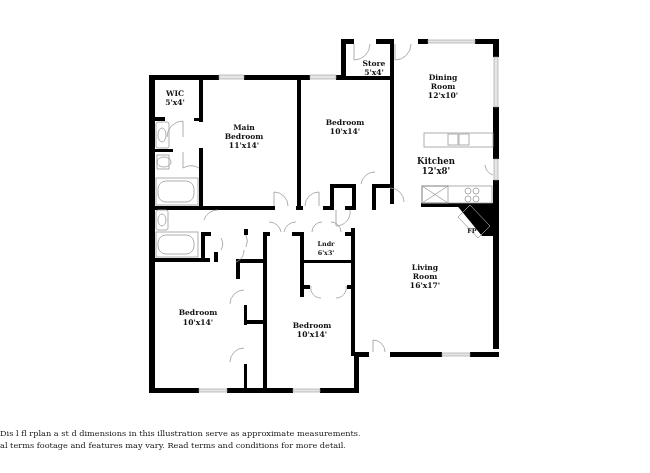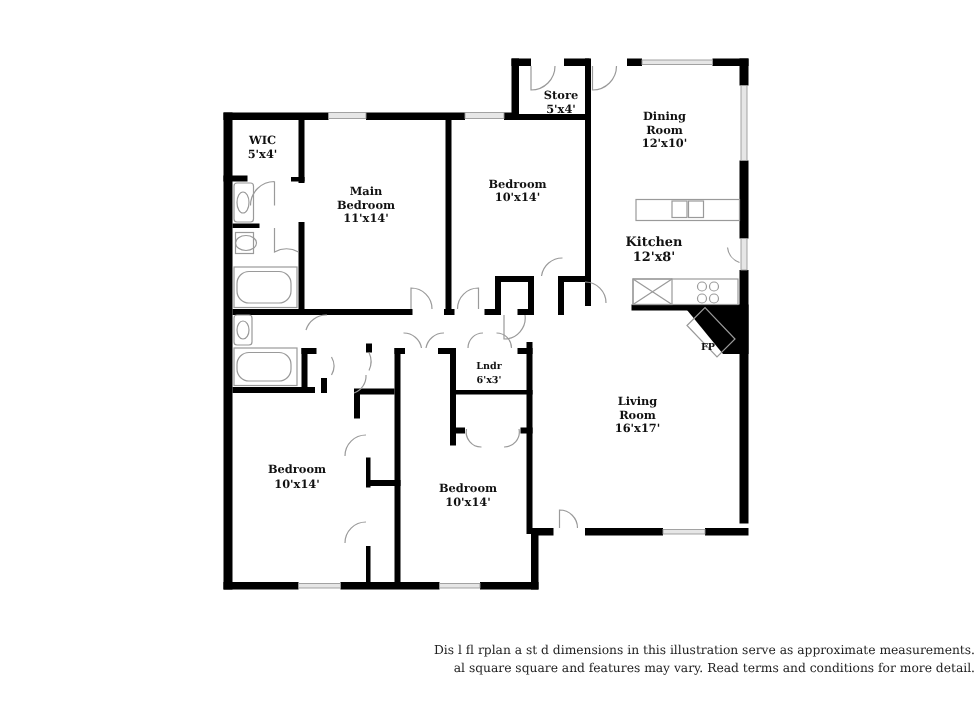--- a/index.html
+++ b/index.html
@@ -6,21 +6,21 @@
     body { width: 650px; height: 473px; position: relative; overflow: hidden; font-family: "DejaVu Serif", serif; }
     #plan { position: absolute; left: 0; top: 0; width: 650px; height: 473px; }
     .wall { fill: #000; }
     .win { fill: #e6e6e6; stroke: #9a9a9a; stroke-width: 0.6; }
     .fix { fill: none; stroke: #9a9a9a; stroke-width: 0.8; }
     .door { fill: none; stroke: #9a9a9a; stroke-width: 0.8; }
     .label { font-family: "DejaVu Serif", serif; font-weight: bold; fill: #111; text-anchor: middle; }
     .lbl-main { font-size: 8.6px; }
     .lbl-small { font-size: 7.6px; }
     .lbl-tiny { font-size: 6.4px; }
-    #disclaimer { position: absolute; left: 0; top: 428px; width: 650px; text-align: right;
+    #disclaimer { position: absolute; left: 0; top: 428px; width: 650px; text-align: left;
       font-family: "DejaVu Serif", serif; font-size: 8.2px; color: #222; line-height: 11.5px; }
     #disclaimer div { white-space: nowrap; }
   </style>
 </head>
 <body>
 
 <svg id="plan" viewBox="0 0 650 473" xmlns="http://www.w3.org/2000/svg">
 
   <g>
 
@@ -202,14 +202,14 @@
     <text class="label lbl-small" x="198" y="315">Bedroom</text>
     <text class="label lbl-small" x="198" y="325">10'x14'</text>
 
     <text class="label lbl-small" x="312" y="328">Bedroom</text>
     <text class="label lbl-small" x="312" y="337">10'x14'</text>
   </g>
 </svg>
 
 <div id="disclaimer">
   <div>Dis      l   fl    rplan a   st   d dimensions in this illustration serve as approximate measurements.</div>
-  <div>  al square square and features may vary. Read terms and conditions for more detail.</div>
+  <div>  al terms footage and features may vary. Read terms and conditions for more detail.</div>
 </div>
 
 </body></html>

